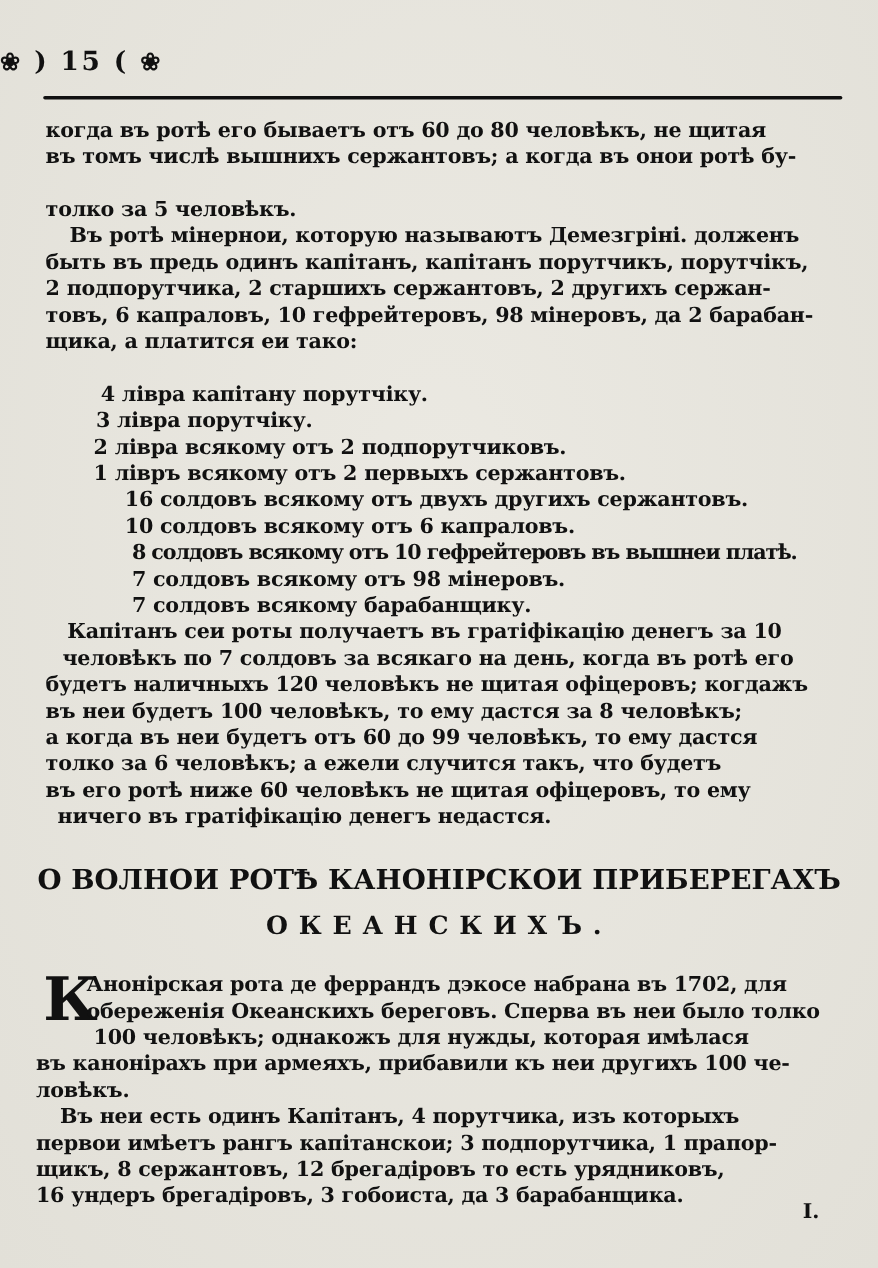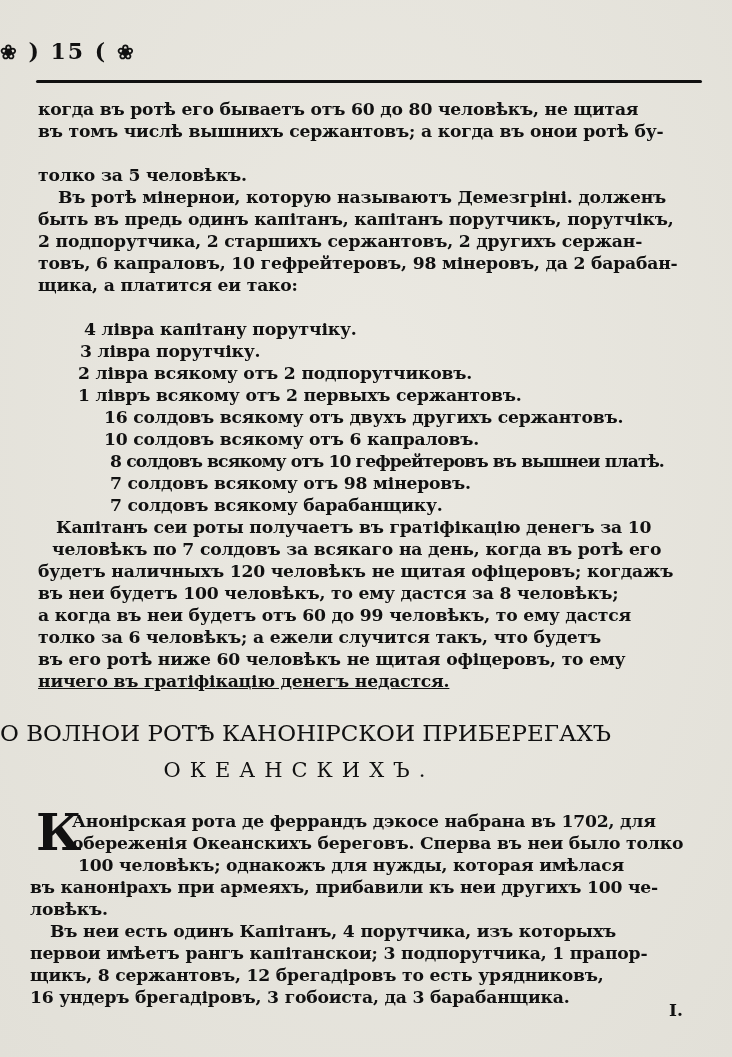--- a/index.html
+++ b/index.html
@@ -12,22 +12,22 @@
   }
   .page { position: absolute; left: 0; top: 0; width: 732px; height: 1057px;
     background: radial-gradient(ellipse at 50% 40%, #ebe9e2 0%, #e2e0d8 100%); }
   .header { position: absolute; top: 38px; left: 0; width: 581px; text-align: left;
     font-size: 22px; font-weight: bold; letter-spacing: 2px; }
   .header .orn { font-size: 20px; }
   .rule { position: absolute; top: 80px; left: 36px; width: 666px; height: 3px;
     background: #111; border-radius: 2px; }
   .line { position: absolute; white-space: nowrap; font-size: 17.2px; font-weight: bold;
     letter-spacing: -0.2px; line-height: 22px; }
-  .heading { position: absolute; left: 0; width: 598px; text-align: center;
-    font-weight: normal; font-size: 23px; white-space: nowrap; }
+  .heading { position: absolute; left: 0; width: 732px; text-align: center;
+    font-weight: bold; font-size: 23px; white-space: nowrap; }
   .heading2 { letter-spacing: 9px; font-size: 21px; }
   .dropcap { position: absolute; left: 36px; top: 808px; font-size: 50px; font-weight: bold;
     line-height: 50px; }
   .sig { position: absolute; left: 669px; top: 1000px; font-size: 17px; font-weight: bold; }
 </style>
 </head>
 <body>
 
 <div class="page">
 
@@ -57,21 +57,21 @@
   <div class="line" style="left:110px;top:472px;">7 солдовъ всякому отъ 98 мінеровъ.</div>
   <div class="line" style="left:110px;top:494px;">7 солдовъ всякому барабанщику.</div>
 
   <div class="line" style="left:56px;top:516px;">Капітанъ сеи роты получаетъ въ гратіфікацію денегъ за 10</div>
   <div class="line" style="left:52px;top:538px;">человѣкъ по 7 солдовъ за всякаго на день, когда въ ротѣ его</div>
   <div class="line" style="left:38px;top:560px;">будетъ наличныхъ 120 человѣкъ не щитая офіцеровъ; когдажъ</div>
   <div class="line" style="left:38px;top:582px;">въ неи будетъ 100 человѣкъ, то ему дастся за 8 человѣкъ;</div>
   <div class="line" style="left:38px;top:604px;">а когда въ неи будетъ отъ 60 до 99 человѣкъ, то ему дастся</div>
   <div class="line" style="left:38px;top:626px;">толко за 6 человѣкъ; а ежели случится такъ, что будетъ</div>
   <div class="line" style="left:38px;top:648px;">въ его ротѣ ниже 60 человѣкъ не щитая офіцеровъ, то ему</div>
-  <div class="line" style="left:38px;top:670px;text-decoration:underline;">ничего въ гратіфікацію денегъ недастся.</div>
+  <div class="line" style="left:48px;top:670px;">ничего въ гратіфікацію денегъ недастся.</div>
 
   <div class="heading" style="top:720px;">О ВОЛНОИ РОТѢ КАНОНІРСКОИ ПРИБЕРЕГАХЪ</div>
   <div class="heading heading2" style="top:758px;">ОКЕАНСКИХЪ.</div>
 
   <div class="dropcap">К</div>
   <div class="line" style="left:72px;top:810px;">Анонірская рота де феррандъ дэкосе набрана въ 1702, для</div>
   <div class="line" style="left:72px;top:832px;">обереженія Океанскихъ береговъ. Сперва въ неи было толко</div>
   <div class="line" style="left:78px;top:854px;">100 человѣкъ; однакожъ для нужды, которая имѣлася</div>
   <div class="line" style="left:30px;top:876px;">въ канонірахъ при армеяхъ, прибавили къ неи другихъ 100 че-</div>
   <div class="line" style="left:30px;top:898px;">ловѣкъ.</div>

